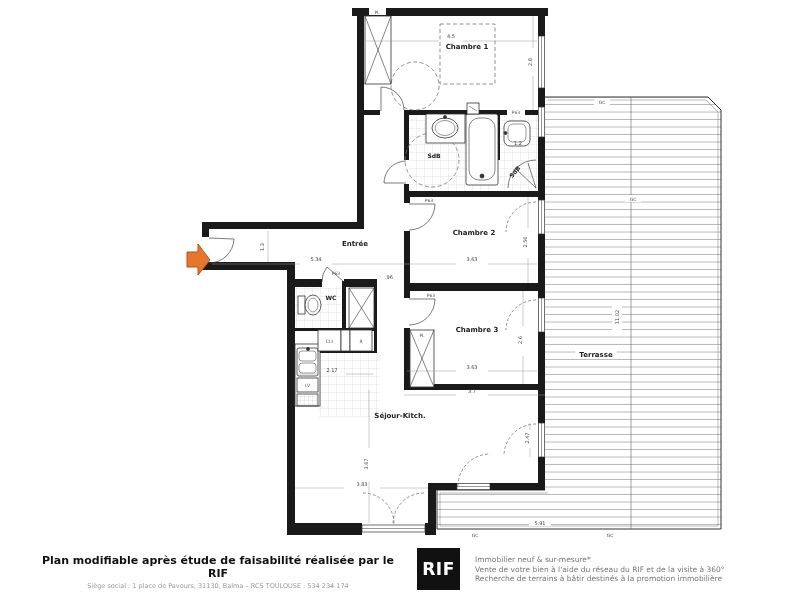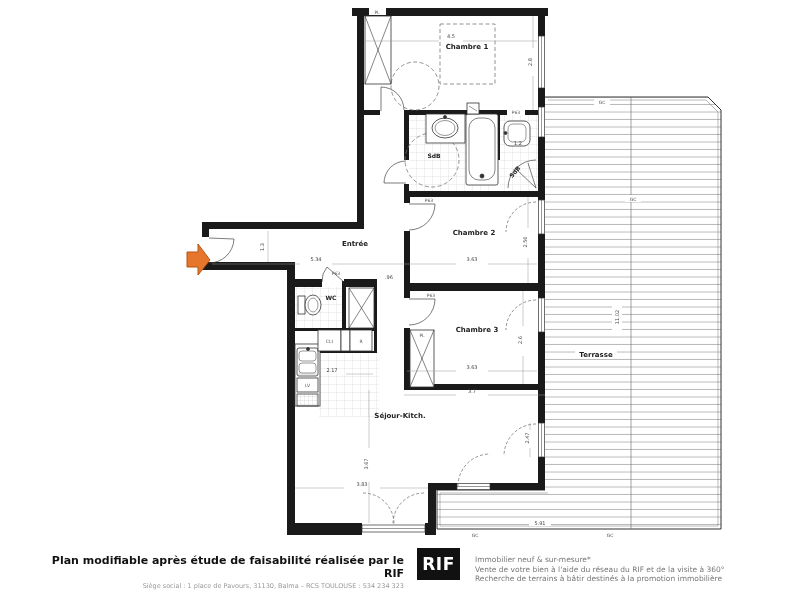--- a/index.html
+++ b/index.html
@@ -4,24 +4,24 @@
 <style>
   html,body{margin:0;padding:0;background:#fff;}
   #stage{position:relative;width:800px;height:600px;background:#fff;overflow:hidden;
          font-family:"DejaVu Sans",sans-serif;margin-left:32px;}
   svg text{font-family:"DejaVu Sans",sans-serif;fill:#222;}
   .room-label{font-weight:bold;font-size:7px;}
   .small-label{font-weight:bold;font-size:6px;}
   .dim{font-size:5px;fill:#444;}
   .tiny{font-size:4.5px;fill:#555;}
   .footer{position:absolute;top:546px;left:0;width:800px;height:54px;background:#fff;}
-  .footer-left{position:absolute;left:0;top:8px;width:372px;text-align:right;}
+  .footer-left{position:absolute;left:0;top:8px;width:372px;text-align:center;}
   .footer-headline{font-size:11px;font-weight:bold;color:#111;letter-spacing:0px;}
   .footer-sub{font-size:6.5px;color:#999;line-height:8px;margin-top:2px;}
-  .rif-logo{position:absolute;left:385px;top:2px;width:43px;height:32px;background:#111;
+  .rif-logo{position:absolute;left:385px;top:2px;width:43px;height:42px;background:#111;
             color:#fff;display:flex;align-items:center;justify-content:center;
             font-weight:bold;font-size:17px;letter-spacing:0.5px;}
   .footer-right{position:absolute;left:443px;top:9px;width:350px;text-align:left;
                 font-size:7.5px;color:#777;line-height:9.5px;}
 </style>
 </head>
 <body>
 
 <div id="stage">
 
@@ -306,21 +306,21 @@
     <rect x="497" y="518" width="22" height="8" fill="#fff" stroke="none"></rect>
     <text class="dim" x="508" y="525">5.91</text>
   </g>
 </svg>
 
 
 <div class="footer">
   <div class="footer-left">
     <div class="footer-headline">Plan modifiable après étude de faisabilité réalisée par le RIF</div>
     <div class="footer-sub">
-      <div>Siège social : 1 place de Pavours, 31130, Balma – RCS TOULOUSE : 534 234 323</div>
+      <div>Siège social : 1 place de Pavours, 31130, Balma – RCS TOULOUSE : 534 234 174</div>
     </div>
   </div>
   <div class="rif-logo">RIF</div>
   <div class="footer-right">
     <div>Immobilier neuf &amp; sur-mesure*</div>
     <div>Vente de votre bien à l'aide du réseau du RIF et de la visite à 360°</div>
     <div>Recherche de terrains à bâtir destinés à la promotion immobilière</div>
   </div>
 </div>
 

